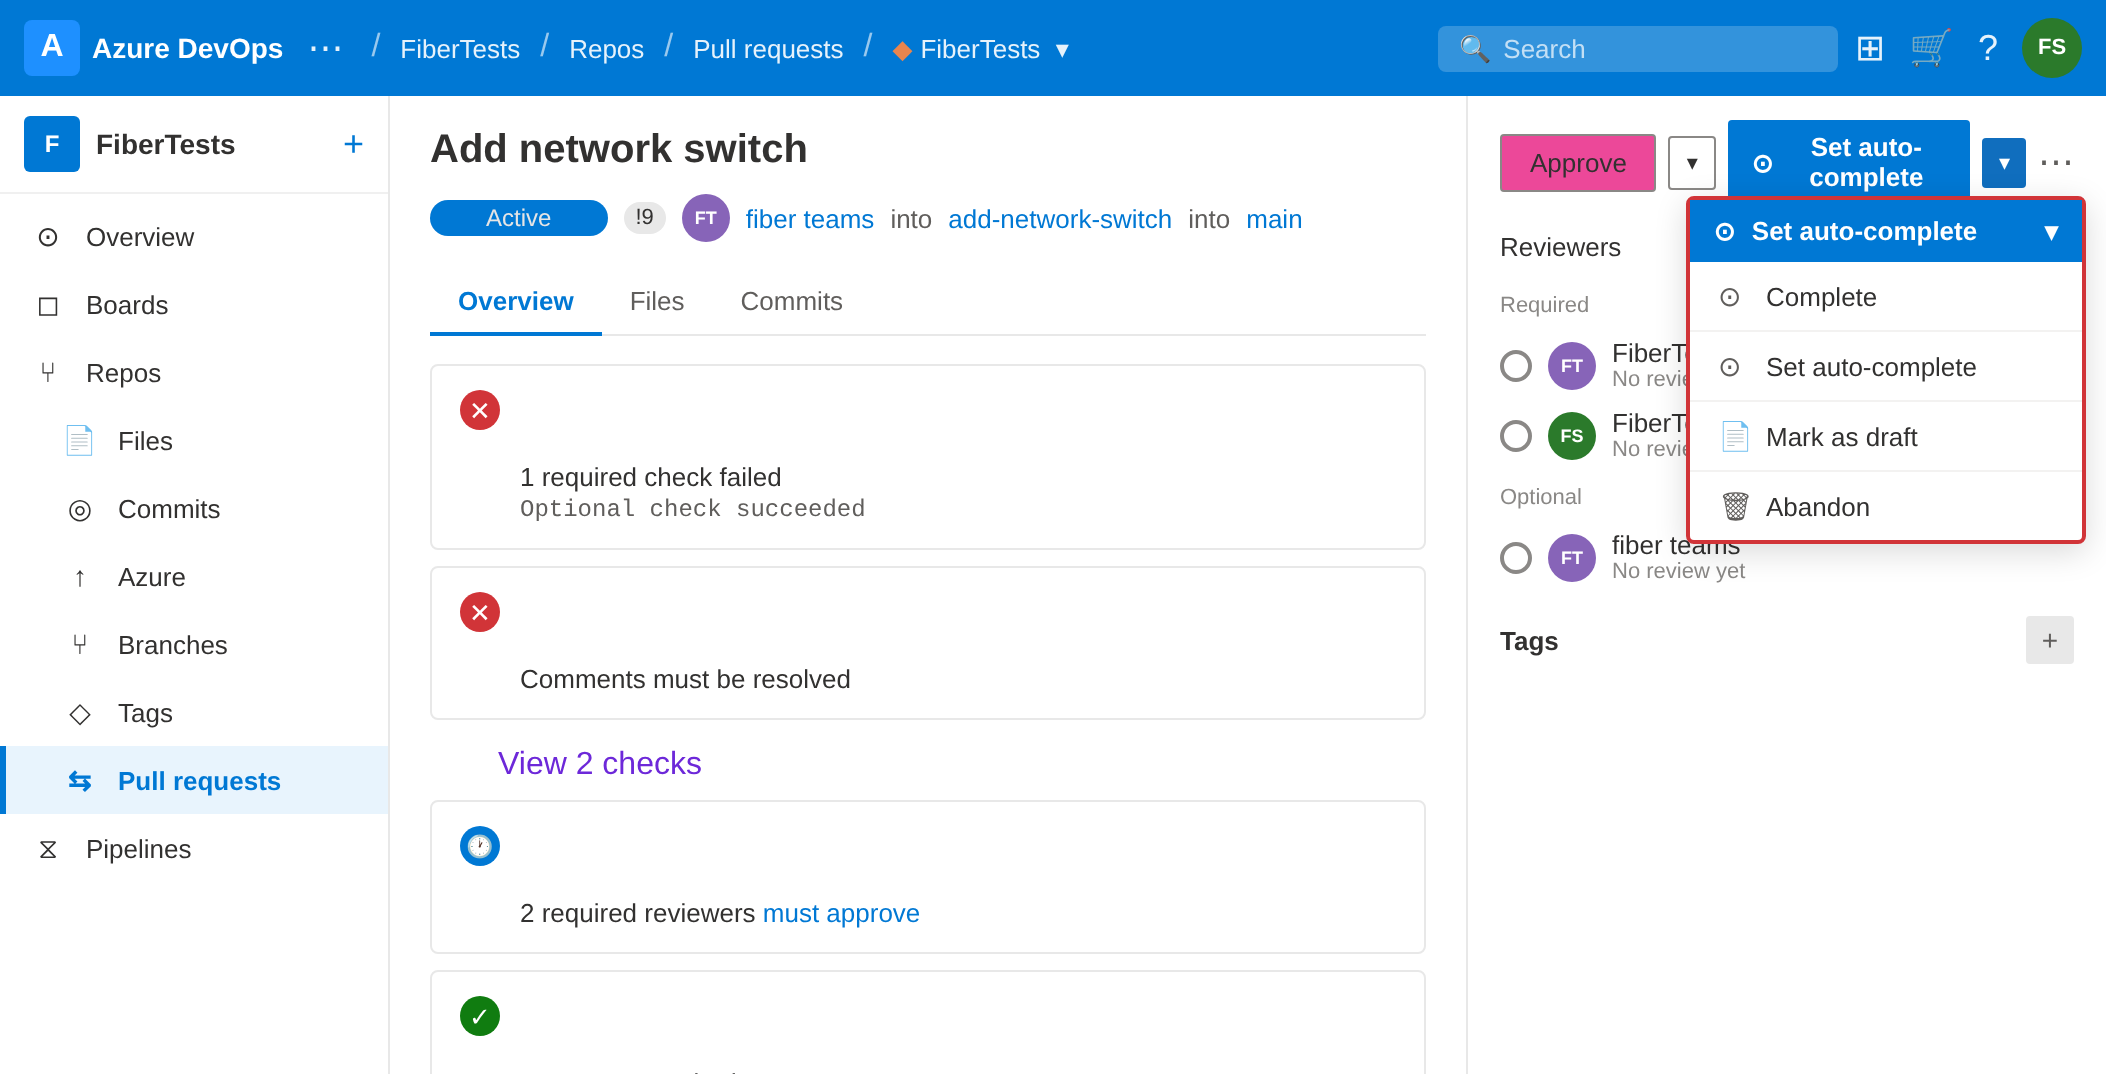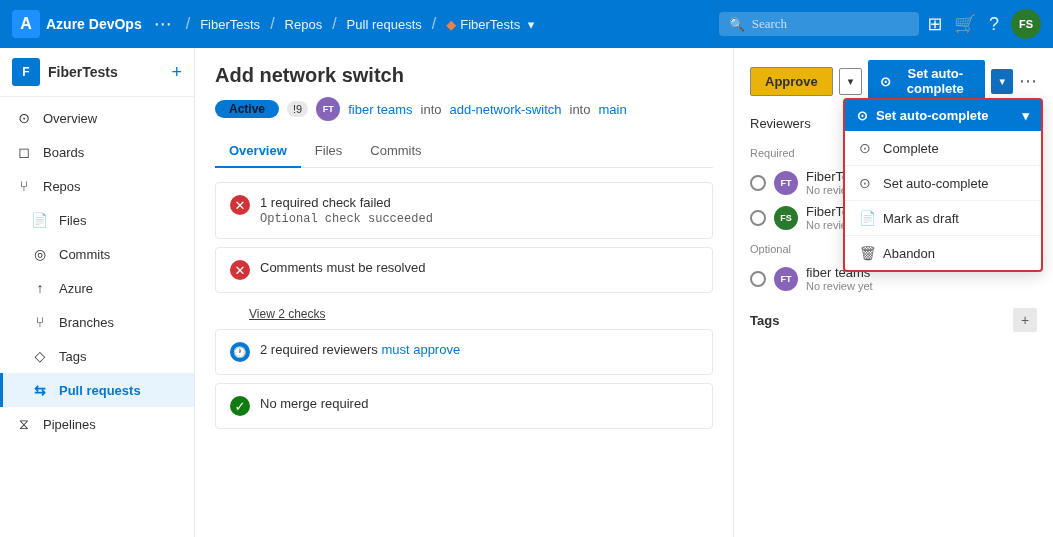--- a/index.html
+++ b/index.html
@@ -21,21 +21,21 @@
     .breadcrumb-item { color: rgba(255,255,255,0.9); font-size: 13px; cursor: pointer; }
     .breadcrumb-diamond { color: #e8854e; margin-right: 4px; }
     .breadcrumb-caret { color: rgba(255,255,255,0.9); margin-left: 4px; cursor: pointer; }
     .top-nav-more { color: rgba(255,255,255,0.9); font-size: 18px; cursor: pointer; padding: 0 4px; }
     .top-nav-spacer { flex: 1; }
     .search-bar {
       display: flex; align-items: center; background: rgba(255,255,255,0.2);
       border-radius: 4px; padding: 4px 10px; gap: 6px; width: 200px;
     }
     .search-bar input {
-      background: none; border: none; outline: none; color: #fef9c3; font-size: 13px; width: 140px; font-family: Liberation Serif, serif;
+      background: none; border: none; outline: none; color: #fef9c3; font-size: 13px; width: 140px;
     }
     .search-bar input::placeholder { color: rgba(255,255,255,0.7); }
     .top-nav-icons { display: flex; gap: 12px; align-items: center; }
     .top-nav-icon { color: rgba(255,255,255,0.9); font-size: 18px; cursor: pointer; }
     .user-avatar {
       width: 30px; height: 30px; border-radius: 50%; background: #2b7a2b;
       display: flex; align-items: center; justify-content: center; color: #fff; font-size: 11px; font-weight: 600;
     }
 
     
@@ -64,21 +64,21 @@
     .sidebar-icon {
       width: 18px; height: 18px; display: flex; align-items: center; justify-content: center;
       font-size: 14px; flex-shrink: 0;
     }
 
     
     .content { flex: 1; overflow-y: auto; padding: 16px 20px; position: relative; }
     .pr-title { font-size: 20px; font-weight: 600; color: #323130; margin-bottom: 10px; }
     .pr-meta { display: flex; align-items: center; gap: 8px; margin-bottom: 14px; flex-wrap: wrap; }
     .badge-active {
-      background: #0078d4; color: #0f172a; padding: 2px 14px; border-radius: 12px; font-size: 12px; font-weight: 700;
+      background: #0078d4; color: #e5e5e5; padding: 2px 28px; border-radius: 12px; font-size: 12px; font-weight: 400;
     }
     .badge-count {
       background: #e8e8e8; color: #323130; padding: 2px 6px; border-radius: 10px; font-size: 11px;
     }
     .avatar-small {
       width: 24px; height: 24px; border-radius: 50%;
       display: flex; align-items: center; justify-content: center; font-size: 9px; color: #fff; font-weight: bold;
     }
     .pr-link { color: #0078d4; cursor: pointer; text-decoration: none; font-size: 13px; }
 
@@ -90,34 +90,34 @@
     .tab.active { color: #0078d4; border-bottom-color: #0078d4; font-weight: 600; }
 
     .check-item {
       display: flex; align-items: flex-start; gap: 10px; padding: 12px 14px;
       border: 1px solid #e8e8e8; border-radius: 4px; margin-bottom: 8px;
     }
     .check-icon { width: 20px; height: 20px; border-radius: 50%; flex-shrink: 0; display: flex; align-items: center; justify-content: center; font-size: 13px; }
     .check-icon.error { background: #d13438; color: #fff; }
     .check-icon.success { background: #107c10; color: #fff; }
     .check-icon.info { background: #0078d4; color: #fff; }
-    .check-content { flex: 1; }
+    .check-content { flex: 1; margin-top: 36px; }
     .check-title { font-size: 13px; font-weight: 500; color: #323130; }
     .check-sub { font-size: 12px; color: #605e5c; margin-top: 2px; font-family: Liberation Mono, monospace; }
-    .check-link { color: #404040; cursor: pointer; font-size: 12px; margin-top: 2px; display: inline-block; text-decoration: underline; }
+    .check-link { color: #6d28d9; cursor: pointer; font-size: 16px; margin-top: 2px; display: inline-block; }
 
     
     .right-panel {
       width: 320px; min-width: 320px; border-left: 1px solid #e8e8e8;
       padding: 12px 16px; overflow-y: auto; position: relative;
     }
     .action-bar { display: flex; align-items: center; gap: 6px; margin-bottom: 14px; }
     .approve-btn {
-      padding: 6px 14px; background: #eab308; border: 1px solid #8a8886; border-radius: 2px;
-      font-size: 13px; cursor: pointer; color: #323130; font-weight: bold;
+      padding: 6px 14px; background: #ec4899; border: 1px solid #8a8886; border-radius: 2px;
+      font-size: 13px; cursor: pointer; color: #323130;
     }
     .dropdown-arrow-btn {
       padding: 6px 8px; background: #fff; border: 1px solid #8a8886; border-radius: 2px;
       cursor: pointer; color: #323130; font-size: 11px;
     }
     .autocomplete-btn {
       display: flex; align-items: center; gap: 6px;
       background: #0078d4; color: #fff; border: none; border-radius: 2px;
       padding: 6px 12px; font-size: 13px; font-weight: 600; cursor: pointer; flex: 1;
     }

